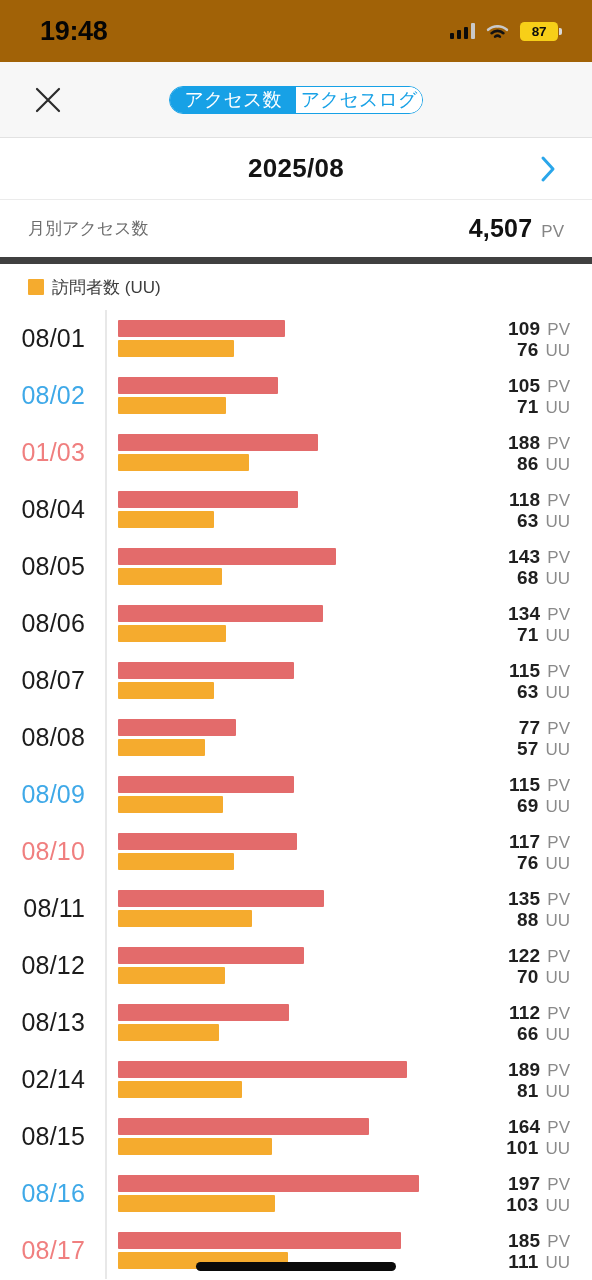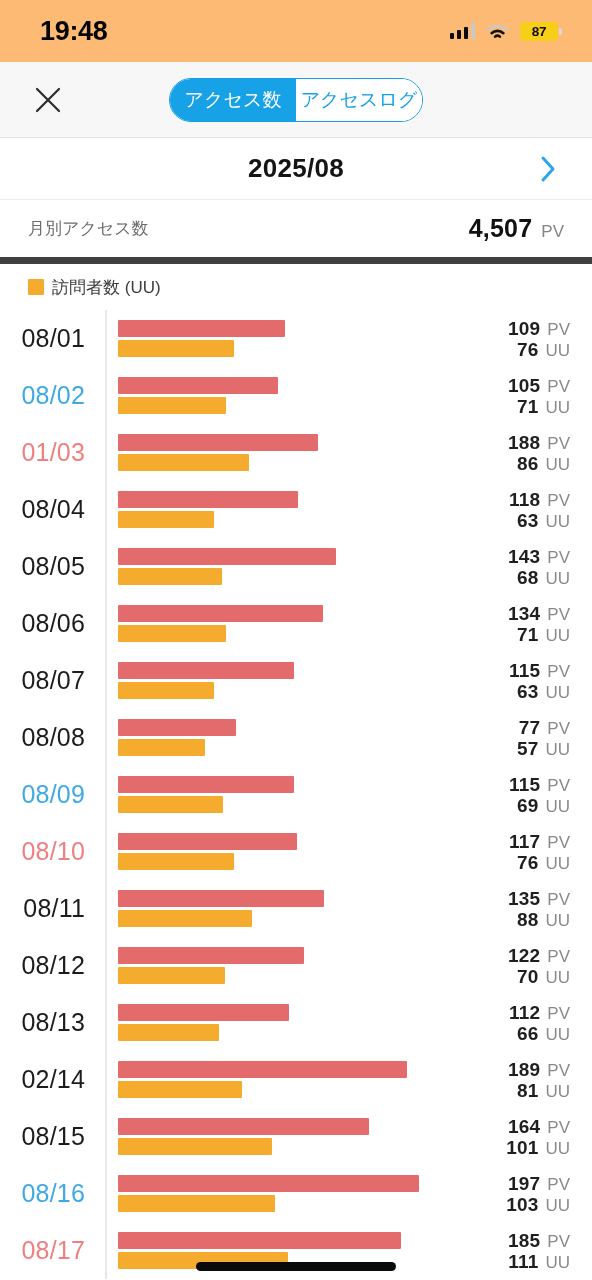--- a/index.html
+++ b/index.html
@@ -7,21 +7,21 @@
     width:592px; height:1280px;
     background:#ffffff;
     font-family:"Liberation Sans","DejaVu Sans",sans-serif;
     -webkit-font-smoothing:antialiased;
     overflow:hidden;
   }
   #app{ position:relative; width:592px; height:1280px; background:#fff; }
 
   
   .statusbar{
-    height:62px; background:#fdba74;
+    height:62px; background:#a16207;
     display:flex; align-items:center; justify-content:space-between;
     padding:0 34px 0 40px;
   }
   .status-time{ font-size:27px; font-weight:700; color:#050505; letter-spacing:-0.3px; }
   .status-right{ display:flex; align-items:center; gap:11px; }
 
   .cellular{ display:flex; align-items:flex-end; gap:2.5px; height:16px; }
   .cellular i{ width:4.5px; background:#0b0b0b; border-radius:1px; display:block; }
   .cellular i:nth-child(1){ height:6px; }
   .cellular i:nth-child(2){ height:9px; }
@@ -49,21 +49,21 @@
     border-bottom:1px solid #e2e2e2;
   }
   .close-btn{
     position:absolute; left:28px; top:50%; transform:translateY(-50%);
     width:40px; height:40px; display:flex; align-items:center; justify-content:center;
     cursor:pointer;
   }
   .segmented{
     margin:12px auto;
     display:flex; align-items:stretch;
-    height:44px; width:254px;
+    height:28px; width:254px;
     border:1.6px solid #17a1e6; border-radius:22px; overflow:hidden;
     background:#fff;
   }
   .seg{
     flex:1; display:flex; align-items:center; justify-content:center;
     font-size:19px; font-weight:500; cursor:pointer; white-space:nowrap;
   }
   .seg.active{ background:#17a1e6; color:#ffffff; }
   .seg.inactive{ background:#ffffff; color:#17a1e6; }
 

